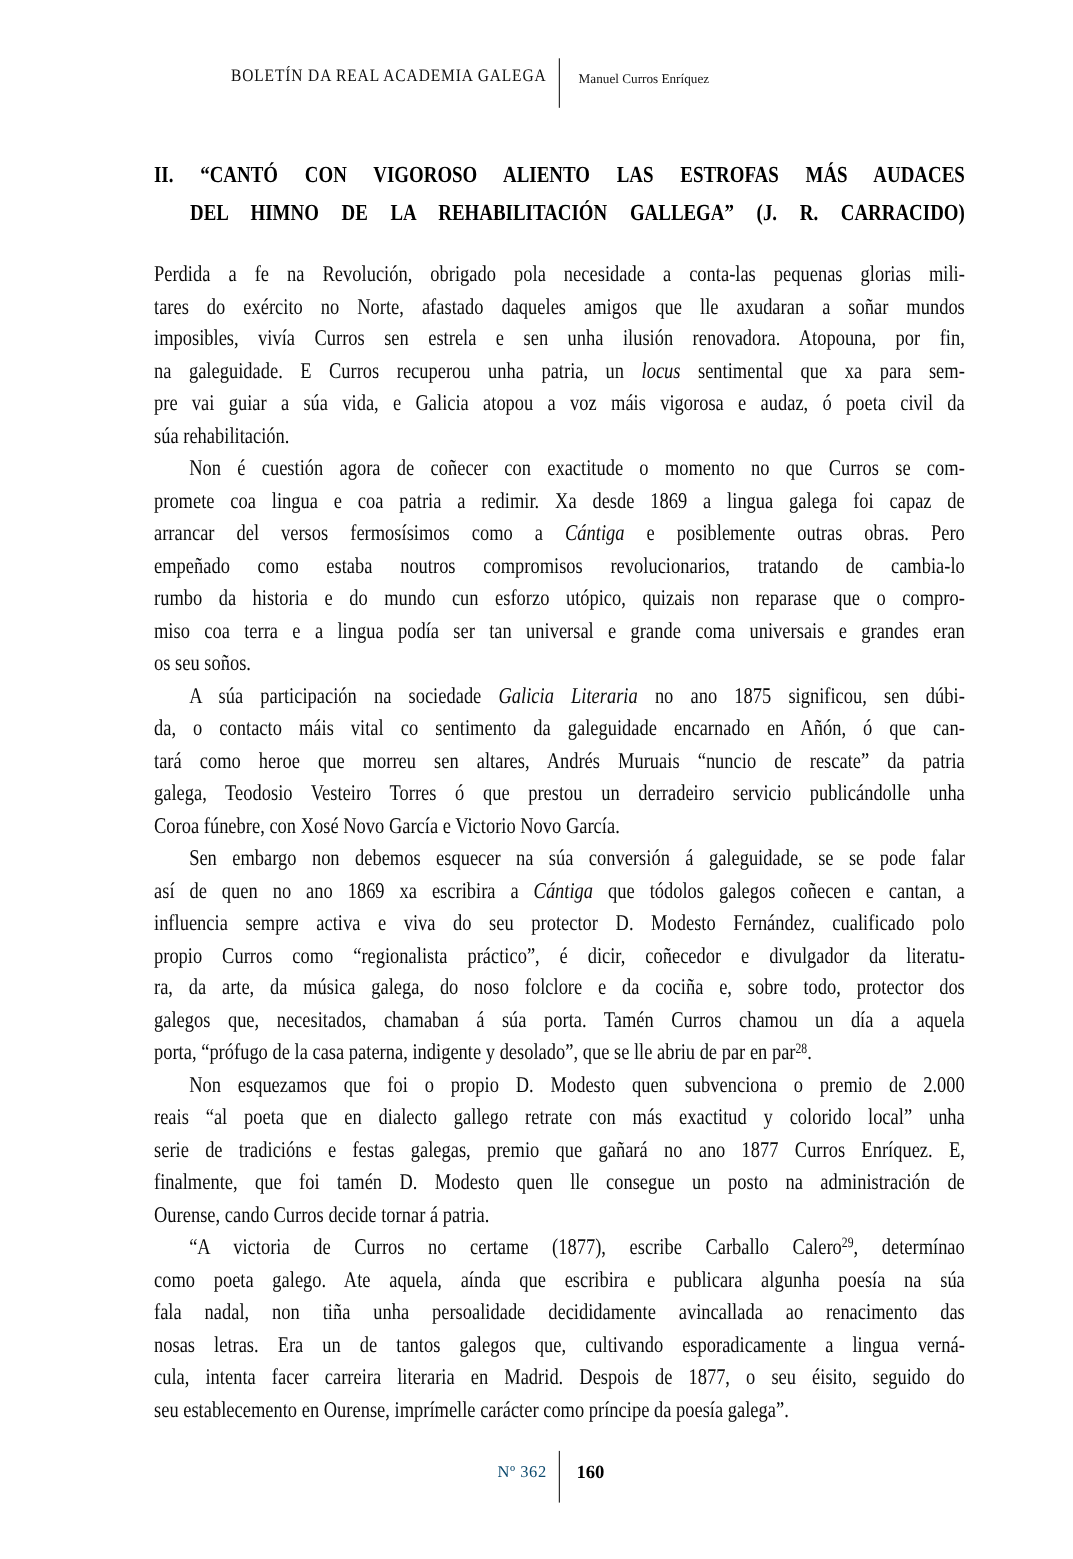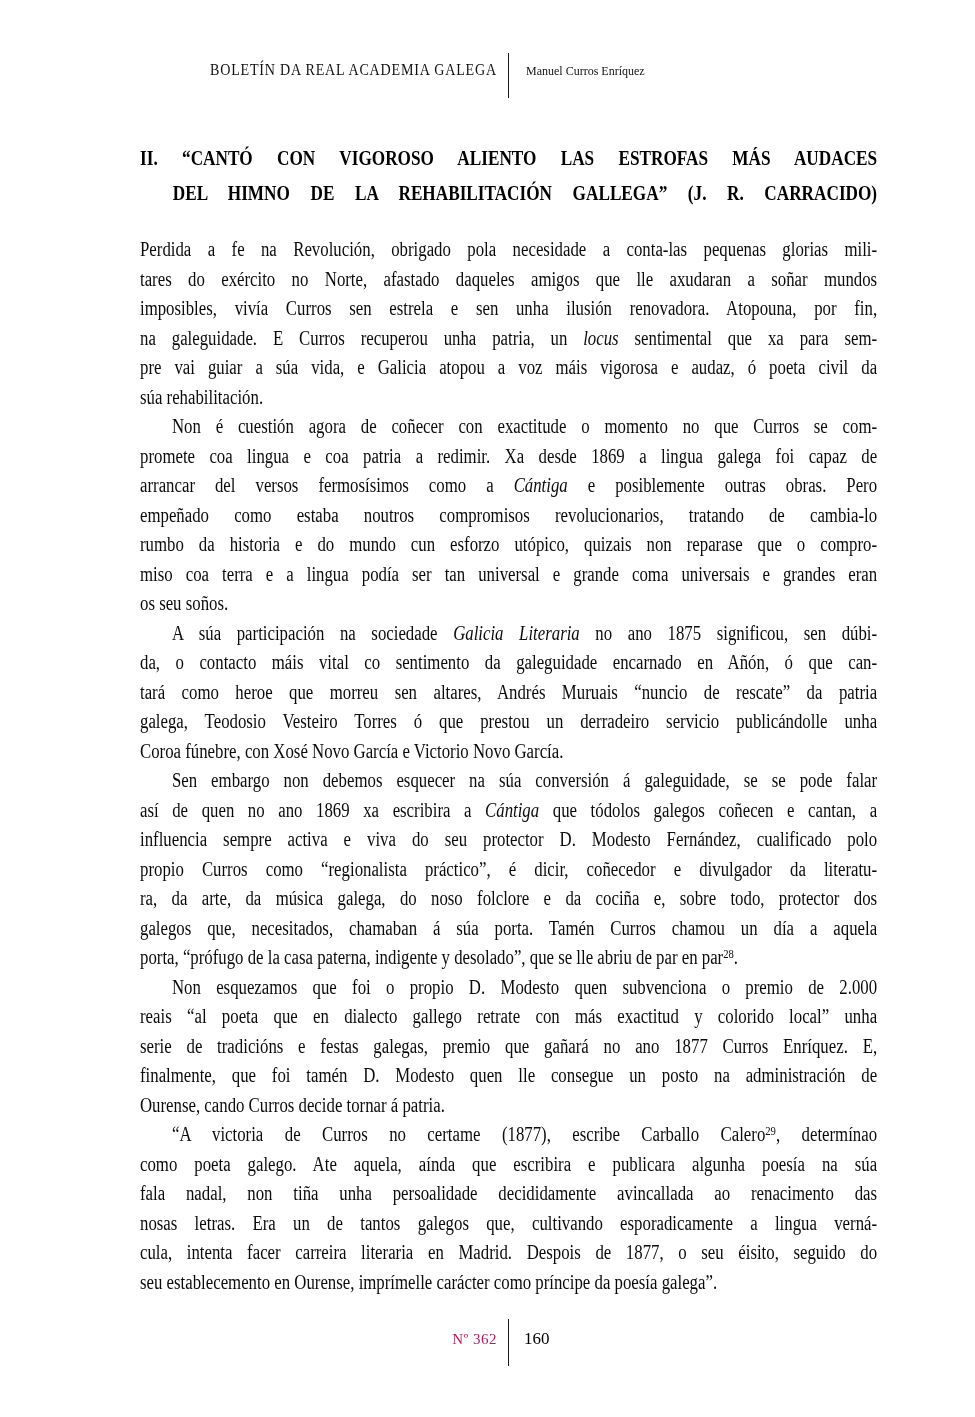--- a/index.html
+++ b/index.html
@@ -83,37 +83,37 @@
     vertical-align: 6px;
   }
 
   
   .footer-issue {
     position: absolute;
     right: 498px;
     top: 1331px;
     font-size: 15px;
     letter-spacing: 0.5px;
-    color: #be185d;
+    color: #0c4a6e;
     white-space: nowrap;
   }
   .footer-divider {
     position: absolute;
     left: 488px;
     top: 1319px;
     width: 1px;
     height: 47px;
     background: #1a1a1a;
   }
   .footer-page {
     position: absolute;
     left: 504px;
     top: 1329px;
     font-size: 17px;
-    font-weight: 400;
+    font-weight: 700;
     color: #000;
   }
 </style>
 </head>
 <body>
 
 <div class="page">
 
   <div class="page-header">
     <div class="journal-title">BOLETÍN DA REAL ACADEMIA GALEGA</div>

